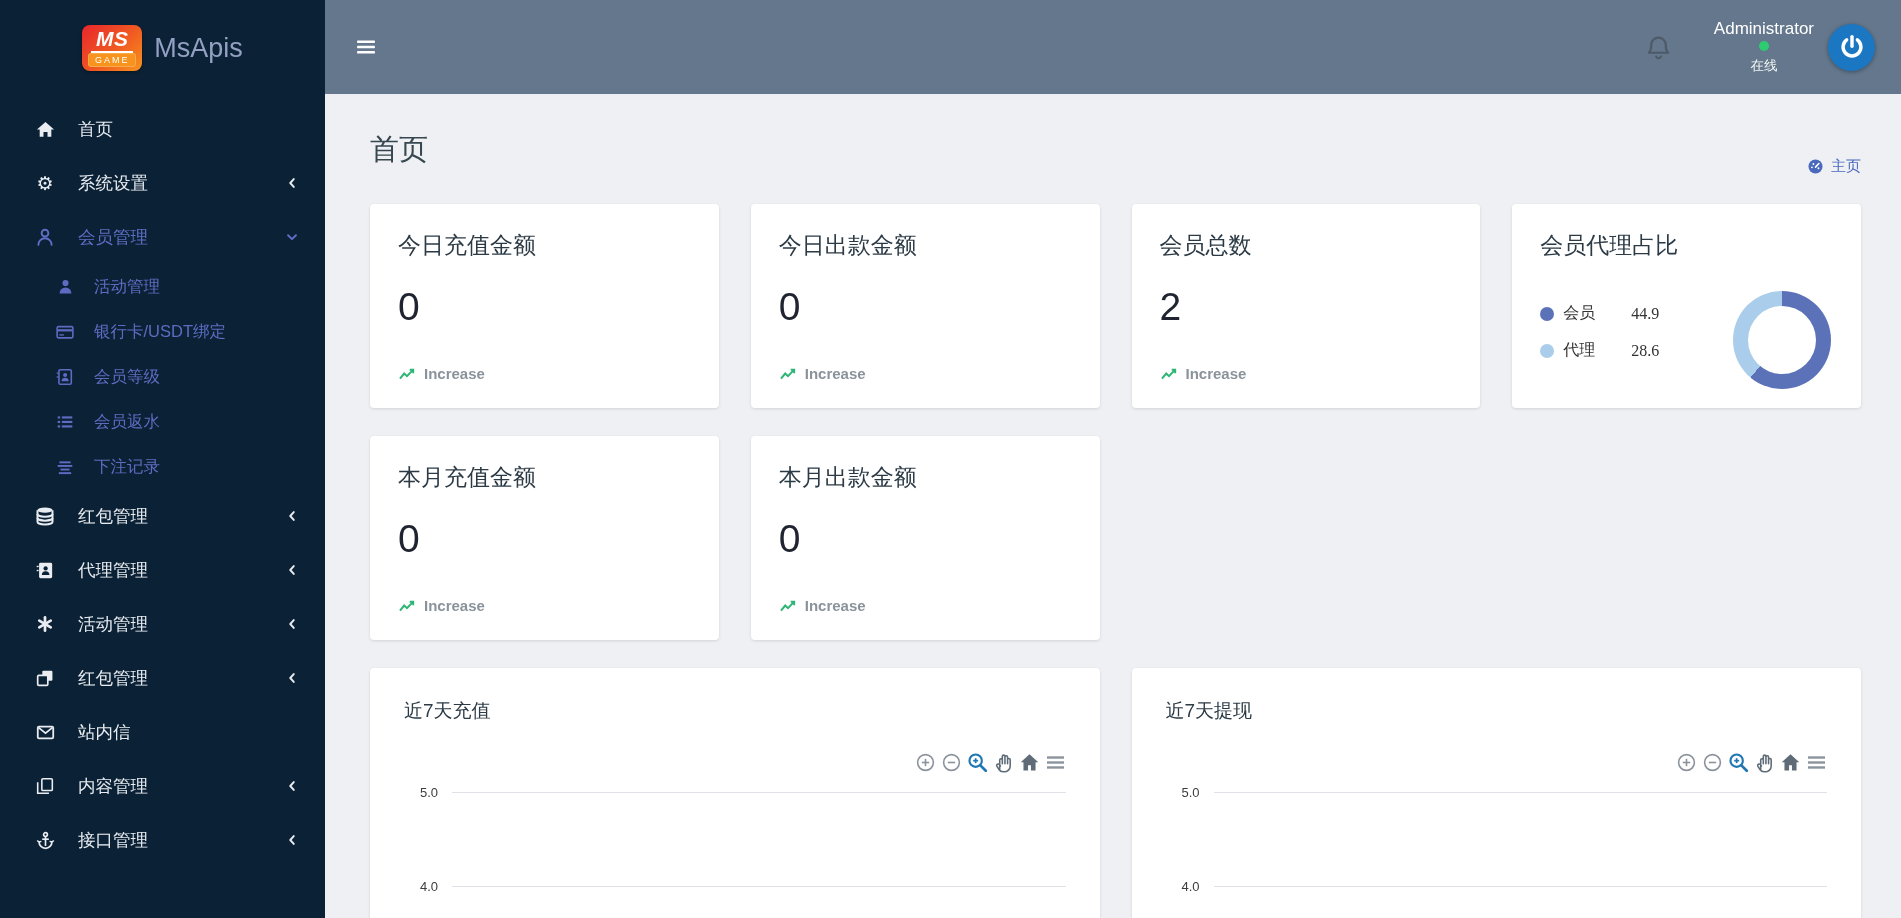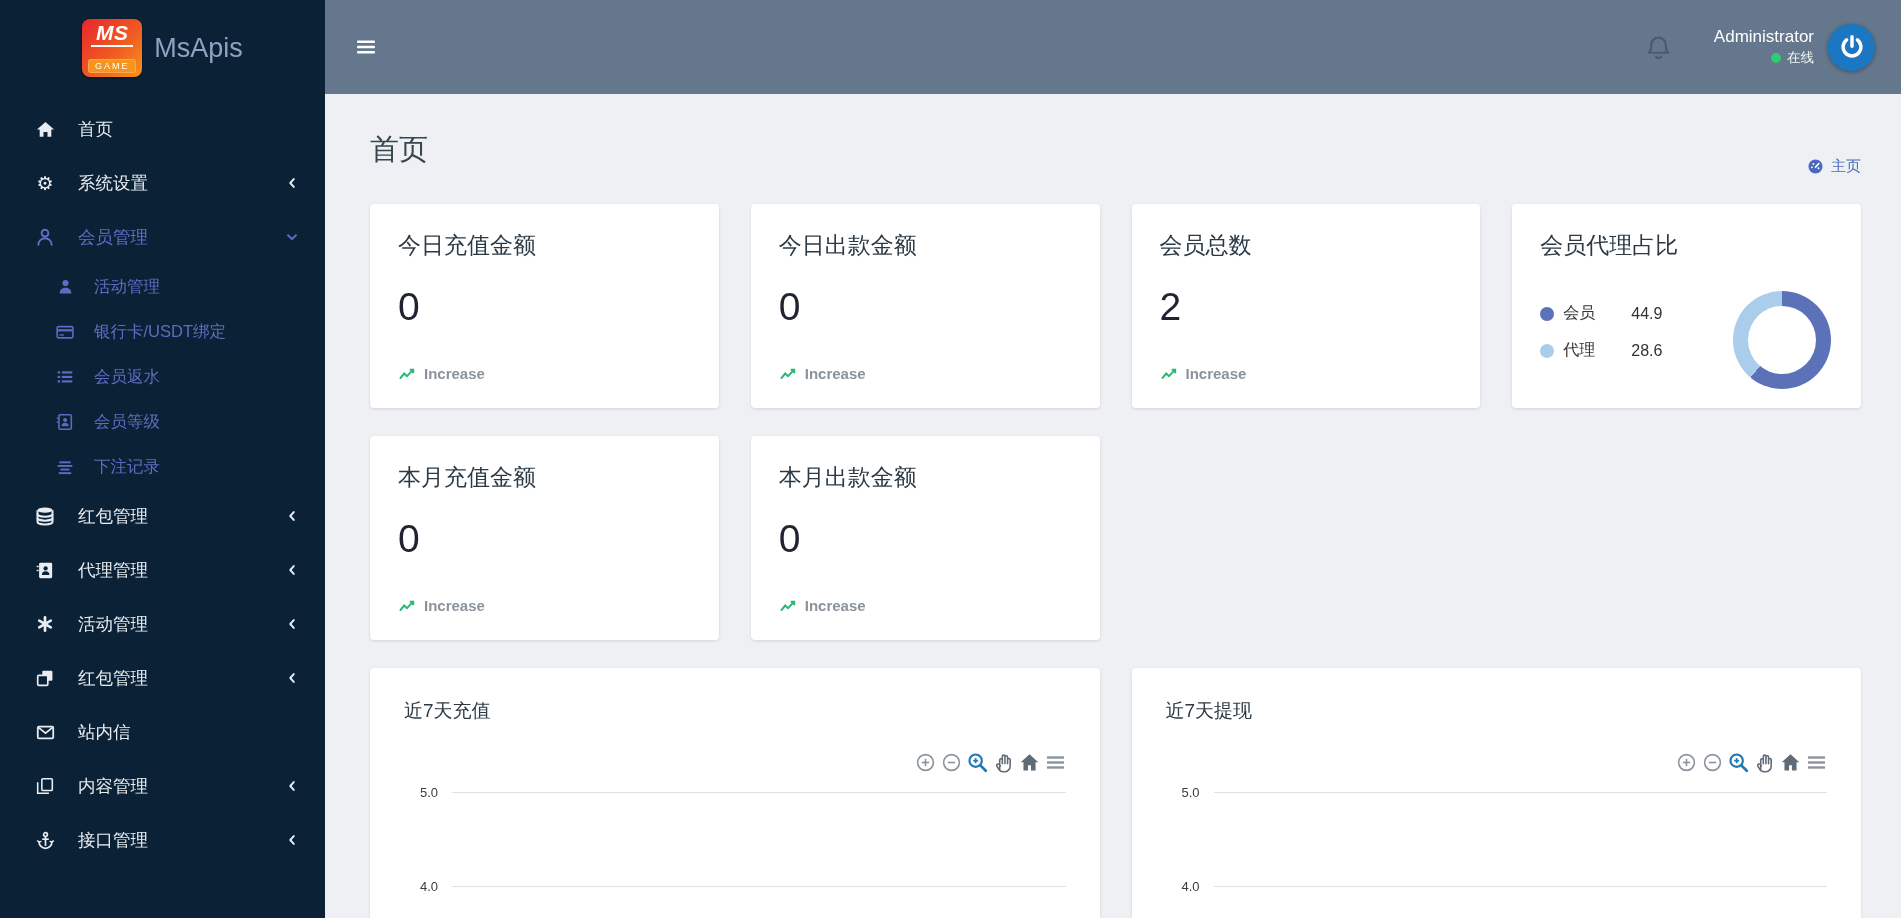--- a/index.html
+++ b/index.html
@@ -3,21 +3,21 @@
 <meta charset="utf-8">
 <style>
   * { box-sizing: border-box; margin: 0; padding: 0; }
   html,body { width:1901px; height:918px; overflow:hidden;
     font-family:"Liberation Sans","DejaVu Sans",sans-serif; background:#eef0f4; }
   .app { display:flex; width:100%; height:100%; }
 
   
   .sidebar { width:325px; flex:none; background:#0b2135; color:#e9edf2; }
   .logo-row { height:96px; display:flex; align-items:center; justify-content:center; gap:12px; cursor:pointer; }
-  .badge { width:60px; height:58px; border-radius:8px; position:relative;
+  .badge { width:60px; height:46px; border-radius:8px; position:relative;
     background:linear-gradient(135deg,#e8262d 0%,#f05a22 55%,#f7941d 100%); box-shadow:0 1px 3px rgba(0,0,0,.4); }
   .badge .ms { position:absolute; top:2px; left:0; right:0; text-align:center;
     font-size:21px; font-weight:900; font-style:italic; color:#fff; letter-spacing:.5px;
     border-bottom:2px solid #fff; width:42px; margin:0 auto; }
   .badge .game { position:absolute; bottom:4px; left:6px; right:6px; background:#f7941d;
     border-radius:3px; font-size:9px; font-weight:400; color:#fff; text-align:center;
     letter-spacing:2px; padding:1px 0; border:1px solid #fff3; }
   .logo-name { font-size:27px; color:#93a0c2; }
   .menu { padding-top:6px; }
   .m-item { display:flex; align-items:center; height:54px; padding:0 26px 0 32px;
@@ -32,21 +32,21 @@
 
   
   .main { flex:1; display:flex; flex-direction:column; min-width:0; }
   .topbar { height:94px; flex:none; background:#64778c; display:flex; align-items:center;
     padding:0 26px 0 30px; color:#fff; }
   .hamburger { cursor:pointer; display:flex; }
   .topbar .spacer { flex:1; }
   .bell { color:#4e5a68; margin-right:42px; cursor:pointer; display:flex; }
   .userbox { text-align:right; margin-right:14px; line-height:1.35; }
   .uname { font-size:17px; color:#fff; }
-  .ustatus { font-size:13.5px; color:#f2f6f2; display:flex; align-items:center; justify-content:flex-end; gap:6px; }
+  .ustatus { font-size:13.5px; color:#f2f6f2; display:flex; align-items:center; justify-content:flex-end; gap:6px;flex-direction:column; }
   .dot-online { width:10px; height:10px; border-radius:50%; background:#2ecc71; display:inline-block; }
   .avatar { width:47px; height:47px; border-radius:50%; background:#1b77c2; display:flex;
     align-items:center; justify-content:center; box-shadow:0 1px 4px rgba(0,0,0,.35); cursor:pointer; }
 
   .content { flex:1; padding:30px 40px 0 45px; overflow:hidden; }
   .page-head { display:flex; justify-content:space-between; align-items:center; }
   .page-title { font-size:29px; font-weight:400; color:#37474f; }
   .breadcrumb { display:flex; align-items:center; gap:7px; color:#4a69bd; font-size:15px; cursor:pointer;margin-top:33px; }
 
   .grid { display:grid; grid-template-columns:repeat(4,1fr); gap:28px 32px; margin-top:28px; }
@@ -56,21 +56,21 @@
   .stat-title { font-size:23px; color:#2b3a45; }
   .stat-value { font-size:39px; color:#1f2430; margin-top:24px; font-weight:400; }
   .stat-footer { margin-top:auto; display:flex; align-items:center; gap:8px;
     color:#8a939b; font-weight:700; font-size:15px; }
 
   .ratio-body { display:flex; align-items:center; margin-top:30px; }
   .legend { flex:1; }
   .lg-row { display:flex; align-items:center; font-size:16px; color:#333; margin-bottom:16px; }
   .lg-dot { width:14px; height:14px; border-radius:50%; margin-right:9px; flex:none; }
   .lg-label { width:52px; }
-  .lg-val { margin-left:16px; }
+  .lg-val { margin-left:16px;font-family:Liberation Serif, serif; }
   .donut { width:98px; height:98px; border-radius:50%; position:relative; margin-right:2px; }
   .donut::after { content:""; position:absolute; inset:15px; background:#fff; border-radius:50%; }
 
   .chart-card { grid-column:span 2; height:540px; padding:30px 34px; }
   .chart-title { font-size:19px; color:#2b3a45; }
   .modebar { display:flex; justify-content:flex-end; align-items:center; gap:5px; margin-top:28px; }
   .mb-btn { display:flex; cursor:pointer; color:#8a929c; }
   .mb-btn.dark { color:#5f6b76; }
   .plot { margin-top:18px; }
   .tick-row { display:flex; align-items:center; margin-bottom:92px; height:2px; }
@@ -142,42 +142,42 @@
             <svg class="ico" width="18" height="18" viewBox="0 0 16 16">
                 <rect x="1" y="3.2" width="14" height="10" rx="1.2" fill="none" stroke="currentColor" stroke-width="1.4"></rect>
                 <rect x="1.4" y="5.5" width="13.2" height="2" fill="currentColor"></rect>
                 <rect x="3" y="10" width="4" height="1.2" fill="currentColor"></rect>
               </svg>
           </span>
           <span>银行卡/USDT绑定</span>
         </div>
         <div class="m-item">
           <span class="mi">
+            <svg class="ico" width="18" height="18" viewBox="0 0 16 16">
+                <rect x="2.6" y="1.5" width="11" height="13" rx="1.2" fill="none" stroke="currentColor" stroke-width="1.4"></rect>
+                <circle cx="8.1" cy="6.3" r="1.8" fill="currentColor"></circle>
+                <path d="M4.9 11.8a3.2 3.2 0 0 1 6.4 0z" fill="currentColor"></path>
+                <rect x="0.6" y="4" width="1.6" height="1.2" fill="currentColor"></rect>
+                <rect x="0.6" y="7.4" width="1.6" height="1.2" fill="currentColor"></rect>
+              </svg>
+          </span>
+          <span>会员等级</span>
+        </div>
+        <div class="m-item">
+          <span class="mi">
             <svg class="ico" width="18" height="18" viewBox="0 0 16 16" fill="currentColor">
                 <rect x="1.5" y="3" width="2.2" height="1.9"></rect>
                 <rect x="5.2" y="3" width="9.3" height="1.9"></rect>
                 <rect x="1.5" y="7" width="2.2" height="1.9"></rect>
                 <rect x="5.2" y="7" width="9.3" height="1.9"></rect>
                 <rect x="1.5" y="11" width="2.2" height="1.9"></rect>
                 <rect x="5.2" y="11" width="9.3" height="1.9"></rect>
               </svg>
           </span>
           <span>会员返水</span>
-        </div>
-        <div class="m-item">
-          <span class="mi">
-            <svg class="ico" width="18" height="18" viewBox="0 0 16 16">
-                <rect x="2.6" y="1.5" width="11" height="13" rx="1.2" fill="none" stroke="currentColor" stroke-width="1.4"></rect>
-                <circle cx="8.1" cy="6.3" r="1.8" fill="currentColor"></circle>
-                <path d="M4.9 11.8a3.2 3.2 0 0 1 6.4 0z" fill="currentColor"></path>
-                <rect x="0.6" y="4" width="1.6" height="1.2" fill="currentColor"></rect>
-                <rect x="0.6" y="7.4" width="1.6" height="1.2" fill="currentColor"></rect>
-              </svg>
-          </span>
-          <span>会员等级</span>
         </div>
         <div class="m-item">
           <span class="mi">
             <svg class="ico" width="18" height="18" viewBox="0 0 16 16" fill="currentColor">
                 <rect x="3" y="3" width="10" height="1.7"></rect>
                 <rect x="1.5" y="6.2" width="13" height="1.7"></rect>
                 <rect x="4" y="9.4" width="8" height="1.7"></rect>
                 <rect x="2.5" y="12.6" width="11" height="1.7"></rect>
               </svg>
           </span>

